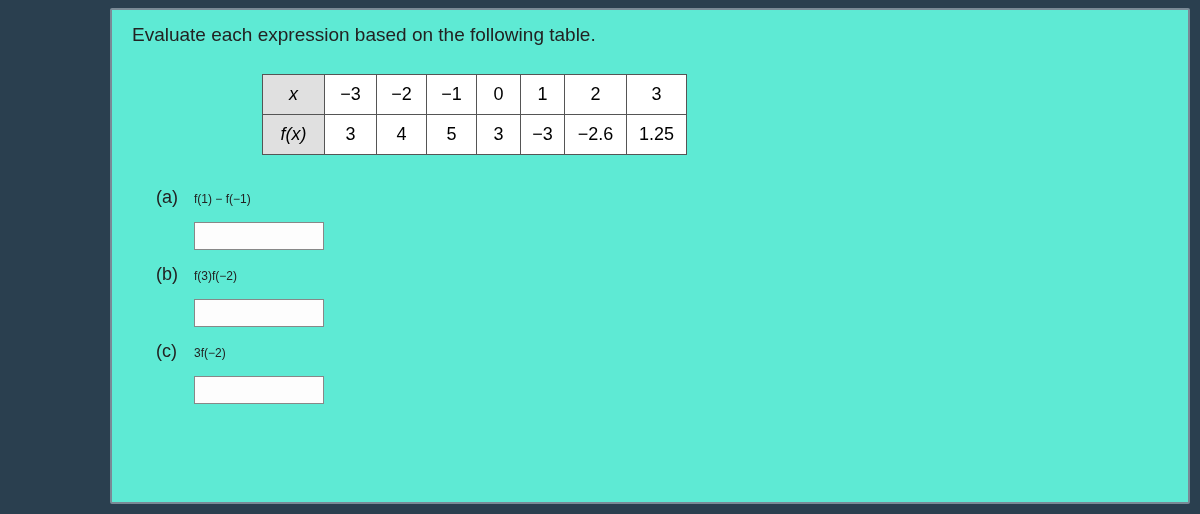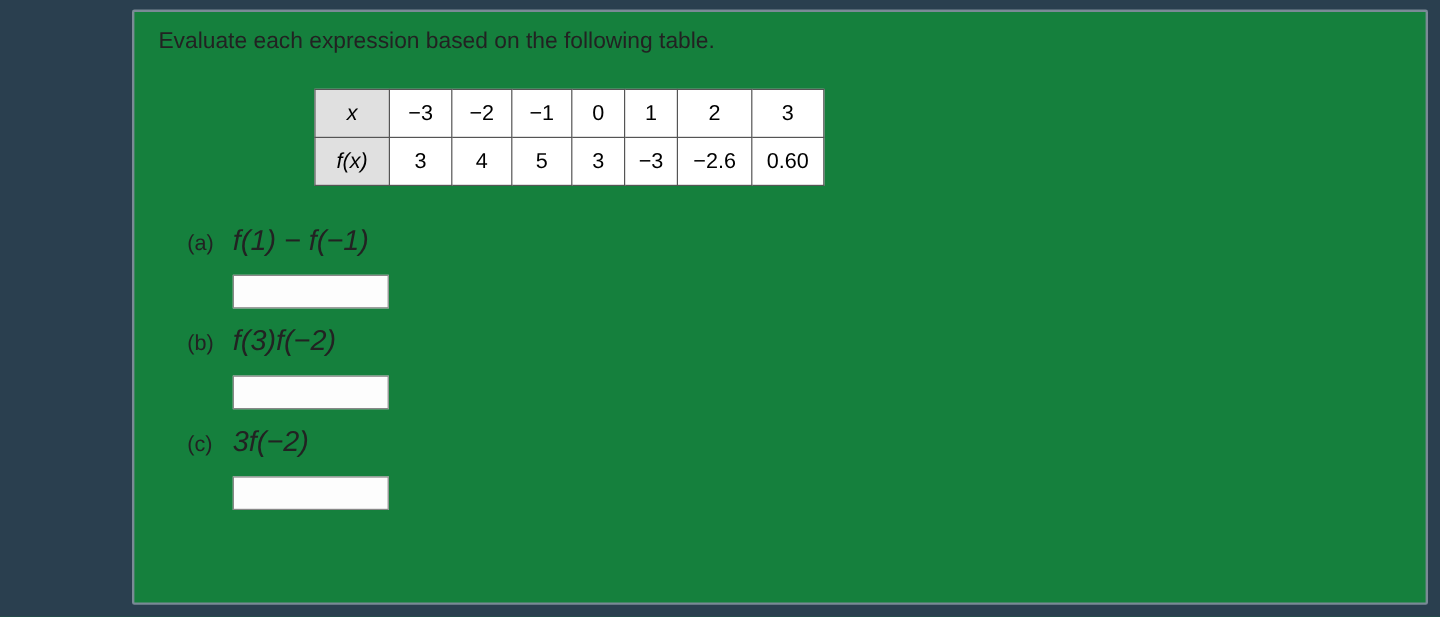--- a/index.html
+++ b/index.html
@@ -8,21 +8,21 @@
       padding: 0;
     }
     body {
       background: #2a3f4f;
       width: 1200px;
       height: 514px;
       padding: 8px 10px 10px 110px;
       font-family: Arial, Helvetica, sans-serif;
     }
     .panel {
-      background: #15803d;
+      background: #5eead4;
       border: 2px solid #7a8a96;
       border-radius: 2px;
       width: 1080px;
       height: 496px;
       padding: 14px 20px;
     }
     .prompt {
       font-size: 19px;
       color: #222;
       margin-bottom: 28px;
@@ -64,22 +64,21 @@
       display: flex;
       align-items: baseline;
       margin-bottom: 14px;
     }
     .part-label {
       font-size: 18px;
       color: #222;
       width: 38px;
     }
     .part-expr {
-      font-size: 24px;
-      font-style: italic;
+      font-size: 12px;
       color: #222;
     }
     .answer-input {
       margin-left: 38px;
       width: 130px;
       height: 28px;
       border: 1px solid #888;
       background: #fdfdfd;
       font-size: 15px;
       padding: 2px 6px;
@@ -105,21 +104,21 @@
         <td class="c6">3</td>
       </tr>
       <tr>
         <td class="head">f(x)</td>
         <td class="c0">3</td>
         <td class="c1">4</td>
         <td class="c2">5</td>
         <td class="c3">3</td>
         <td class="c4">−3</td>
         <td class="c5">−2.6</td>
-        <td class="c6">0.60</td>
+        <td class="c6">1.25</td>
       </tr>
     </tbody>
       </table>
   </div>
 
   <div class="parts">
 
     <div class="part">
       <div class="part-row">
         <span class="part-label">(a)</span>

